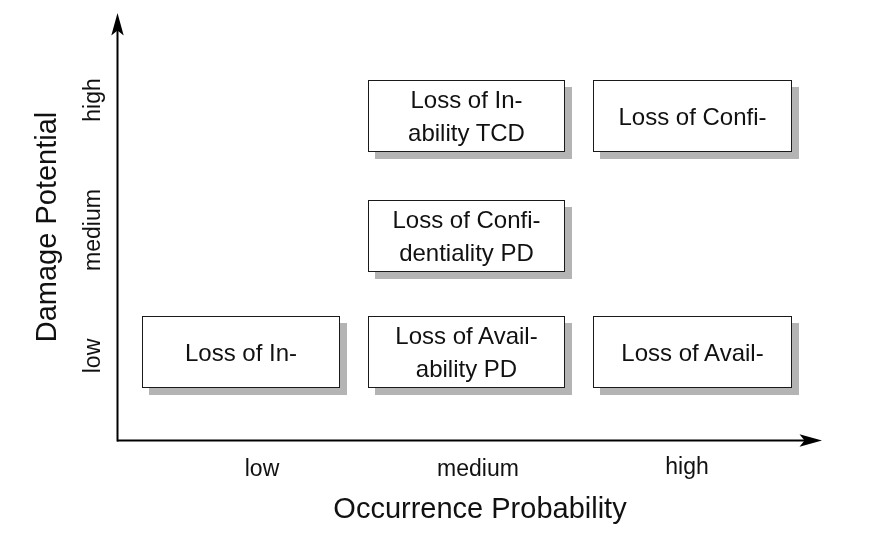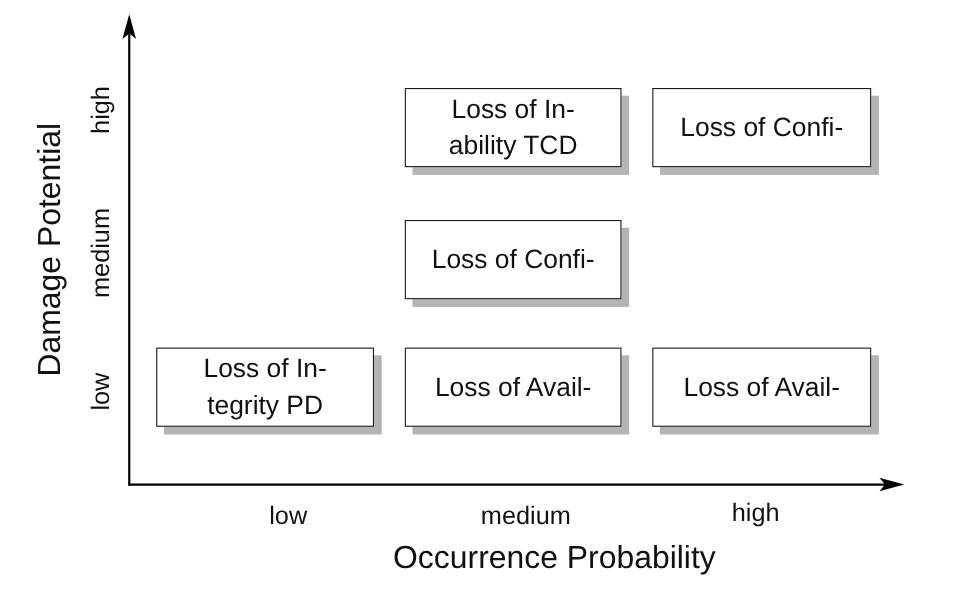--- a/index.html
+++ b/index.html
@@ -65,21 +65,21 @@
     font-size: 23px;
     white-space: nowrap;
   }
   .ytick-high   { top: 100px; }
   .ytick-medium { top: 230px; }
   .ytick-low    { top: 356px; }
 
   
   .xlabel {
     position: absolute;
-    left: 504px;
+    left: 480px;
     top: 508px;
     transform: translate(-50%, -50%);
     font-size: 29px;
     white-space: nowrap;
   }
   .ylabel {
     position: absolute;
     left: 46px;
     top: 227px;
     transform: translate(-50%, -50%) rotate(-90deg);
@@ -114,25 +114,26 @@
 
   <div class="node c2 r1">
     <span>Loss of In-</span>
     <span>ability TCD</span>
   </div>
   <div class="node c3 r1">
     <span>Loss of Confi-</span>
   </div>
   <div class="node c2 r2">
     <span>Loss of Confi-</span>
+    <span>dentiality PD</span>
   </div>
   <div class="node c1 r3">
     <span>Loss of In-</span>
-    <span>tegrity PD</span>
   </div>
   <div class="node c2 r3">
     <span>Loss of Avail-</span>
+    <span>ability PD</span>
   </div>
   <div class="node c3 r3">
     <span>Loss of Avail-</span>
   </div>
 
 </div>
 
 </body></html>

